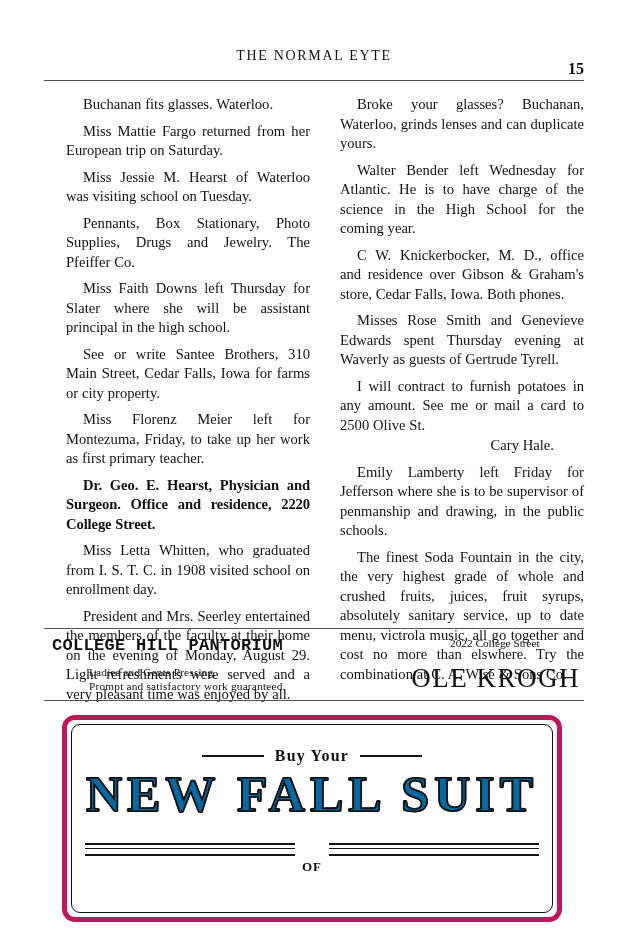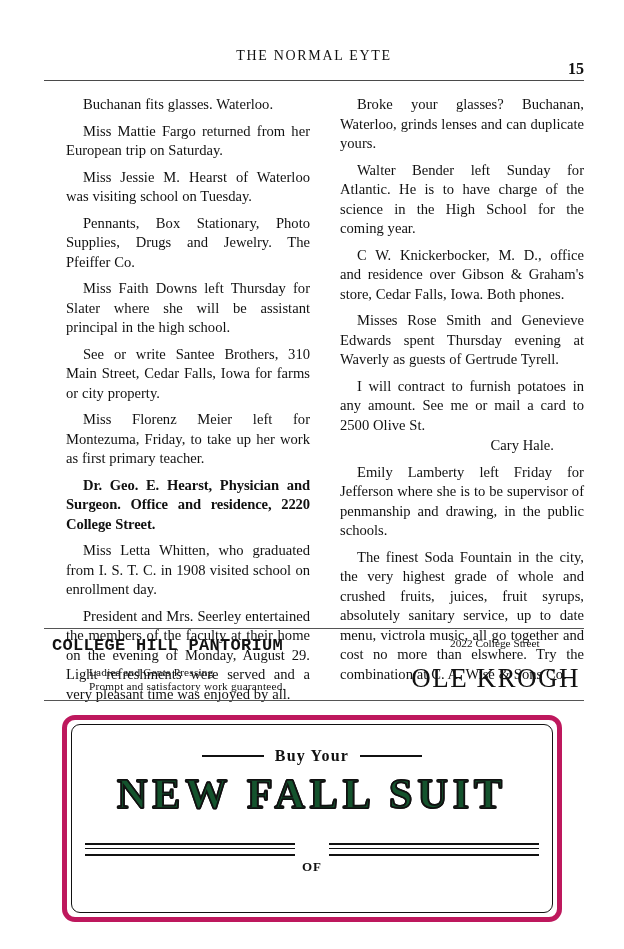--- a/index.html
+++ b/index.html
@@ -190,26 +190,26 @@
     font-weight: bold;
     letter-spacing: 1.2px;
     padding: 0 11px;
   }
 
   .suit-headline {
     position: absolute;
     left: 0; right: 0;
     top: 48px;
     text-align: center;
-    font-size: 42px;
+    font-size: 50px;
     line-height: 52px;
     font-weight: bold;
     letter-spacing: 5px;
     font-family: "Liberation Serif", "DejaVu Serif", serif;
-    color: #14532d;
+    color: #0369a1;
     -webkit-text-stroke: 1.7px #111;
     text-shadow:
       -1px 0 0 #111,  1px 0 0 #111,
        0 -1px 0 #111,  0 1px 0 #111;
   }
 
   .of-divider {
     position: absolute;
     left: 18px; right: 18px;
     top: 122px;
@@ -285,21 +285,21 @@
         <p>Pennants, Box Stationary, Photo Supplies, Drugs and Jewelry.  The Pfeiffer Co.</p>
         <p>Miss Faith Downs left Thursday for Slater where she will be assistant principal in the high school.</p>
         <p>See or write Santee Brothers, 310 Main Street, Cedar Falls, Iowa for farms or city property.</p>
         <p>Miss Florenz Meier left for Montezuma, Friday, to take up her work as first primary teacher.</p>
         <p class="bold">Dr. Geo. E. Hearst, Physician and Surgeon.  Office and residence, 2220 College Street.</p>
         <p>Miss Letta Whitten, who graduated from I. S. T. C. in 1908 visited school on enrollment day.</p>
         <p>President and Mrs. Seerley entertained the members of the faculty at their home on the evening of Monday, August 29.  Light refreshments were served and a very pleasant time was enjoyed by all.</p>
       </div>
     <div class="col col-right" id="col-right">
         <p>Broke your glasses? Buchanan, Waterloo, grinds lenses and can duplicate yours.</p>
-        <p>Walter Bender left Sunday for Atlantic.  He is to have charge of the science in the  High School for the coming year.</p>
+        <p>Walter Bender left Wednesday for Atlantic.  He is to have charge of the science in the  High School for the coming year.</p>
         <p>C W. Knickerbocker, M.  D., office and residence over Gibson &amp; Graham's store, Cedar Falls, Iowa. Both phones.</p>
         <p>Misses Rose Smith and Genevieve Edwards spent Thursday evening at Waverly as guests of Gertrude Tyrell.</p>
         <p>I will contract to furnish potatoes in any amount.  See me or mail a card to 2500 Olive St.<span class="signature">Cary Hale.</span></p>
         <p>Emily Lamberty left Friday for Jefferson where she is to be supervisor of penmanship and drawing, in the public schools.</p>
         <p>The finest Soda Fountain in the city, the very highest grade of whole and crushed fruits, juices, fruit syrups, absolutely sanitary service, up to date menu, victrola music, all go together and cost no more than elswhere.  Try the combination at C. A. Wise &amp; Sons Co.</p>
       </div>
   </div>
 
   <div class="rule-thin" id="rule-a"></div>
 

